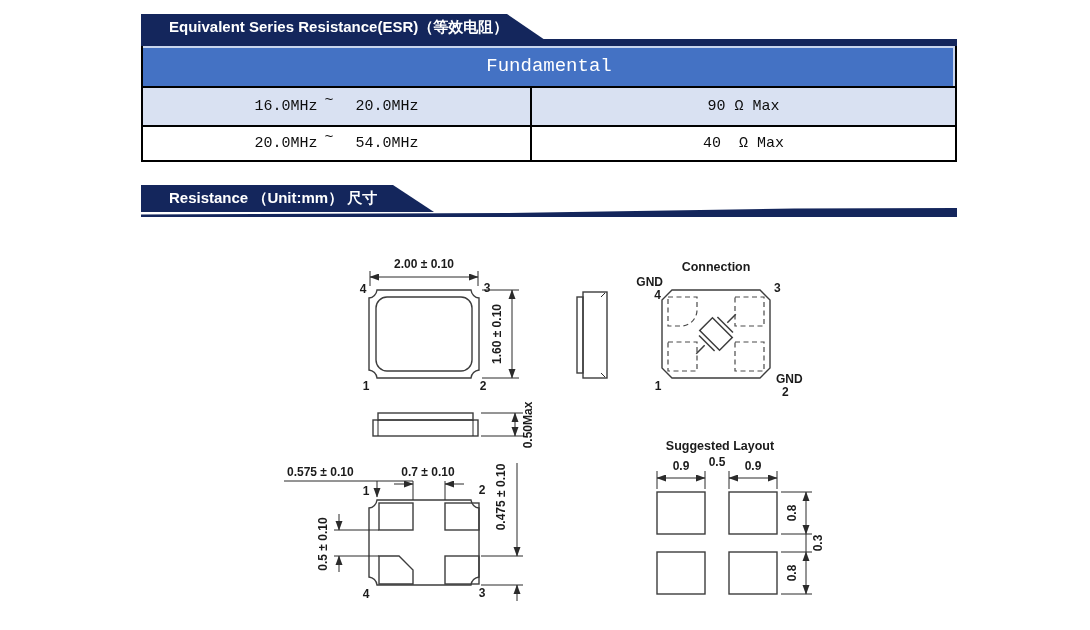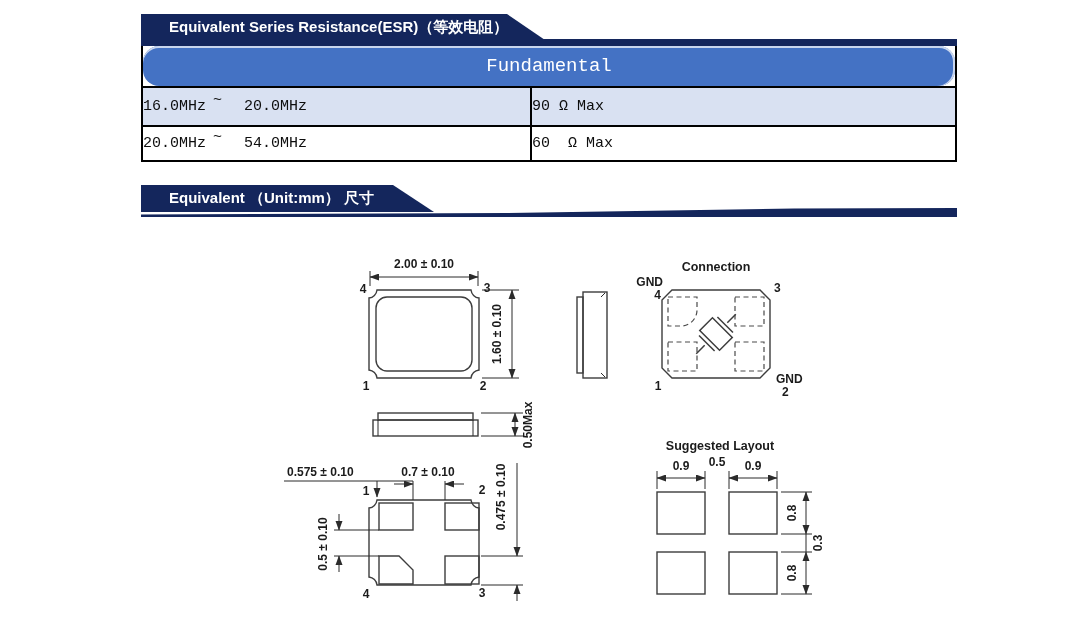--- a/index.html
+++ b/index.html
@@ -13,24 +13,24 @@
   #esr-bar{position:absolute;left:141px;top:39px;width:816px;height:7px;background:#14265c;}
   #dim-banner{left:141px;top:185px;width:293px;height:27px;
               clip-path:polygon(0 0,252px 0,100% 100%,0 100%);}
   #dim-bar{position:absolute;left:141px;top:208px;width:816px;height:9px;background:#14265c;
            clip-path:polygon(0 72%,45% 55%,80% 5%,100% 0,100% 100%,0 100%);}
   
   #esr-table{position:absolute;left:141px;top:46px;width:816px;border:2px solid #000;border-top:none;
              box-sizing:border-box;font-family:"Liberation Mono","DejaVu Sans Mono",monospace;}
   .t-header{height:40px;background:#4472c4;color:#ffffff;font-size:19px;display:flex;
             align-items:center;justify-content:center;
-            box-shadow:inset 0 2px 0 #c9d6ee, inset -2px 0 0 #c9d6ee;border-radius:16px;}
+            box-shadow:inset 0 2px 0 #c9d6ee, inset -2px 0 0 #c9d6ee;}
   .t-row{display:flex;border-top:2px solid #000;}
   .t-row.alt{background:#d9e1f2;}
-  .t-row .cell{display:flex;align-items:center;font-size:15px;color:#0d0d0d;gap:7px;}
+  .t-row .cell{display:flex;align-items:center;justify-content:center;font-size:15px;color:#0d0d0d;gap:7px;}
   .c1{width:389px;border-right:2px solid #000;box-sizing:border-box;}
   .c2{flex:1;white-space:pre;}
   .r1{height:37px;} .r2{height:33px;}
   .tld{display:inline-block;transform:translateY(-6px);}
   .gap{display:inline-block;width:8px;}
   
   #drawing{position:absolute;left:0;top:240px;}
   .part{fill:none;stroke:#3d3d3d;stroke-width:1.4;}
   .thin{fill:none;stroke:#2b2b2b;stroke-width:1;}
   .dash{fill:none;stroke:#4a4a4a;stroke-width:1.2;stroke-dasharray:5 3.5;}
@@ -58,26 +58,26 @@
       </div>
       <div class="cell c2">90 Ω Max</div>
     </div>
     <div class="t-row r2">
       <div class="cell c1">
         <span>20.0MHz</span>
           <span class="tld">~</span>
           <span class="gap"></span>
           <span>54.0MHz</span>
       </div>
-      <div class="cell c2">60  Ω Max</div>
+      <div class="cell c2">40  Ω Max</div>
     </div>
   </div>
 
   <div class="banner" id="dim-banner">
-    <span>Equivalent （Unit:mm） 尺寸</span>
+    <span>Resistance （Unit:mm） 尺寸</span>
   </div>
   <div id="dim-bar"></div>
 
   <svg id="drawing" width="1090" height="380" viewBox="0 240 1090 380">
     <defs>
       <marker id="ae" markerWidth="11" markerHeight="8" refX="9" refY="3.5" orient="auto" markerUnits="userSpaceOnUse">
         <path d="M0,0L9.5,3.5L0,7Z" fill="#2b2b2b"></path>
       </marker>
       <marker id="as" markerWidth="11" markerHeight="8" refX="0.5" refY="3.5" orient="auto" markerUnits="userSpaceOnUse">
         <path d="M9.5,0L0,3.5L9.5,7Z" fill="#2b2b2b"></path>

